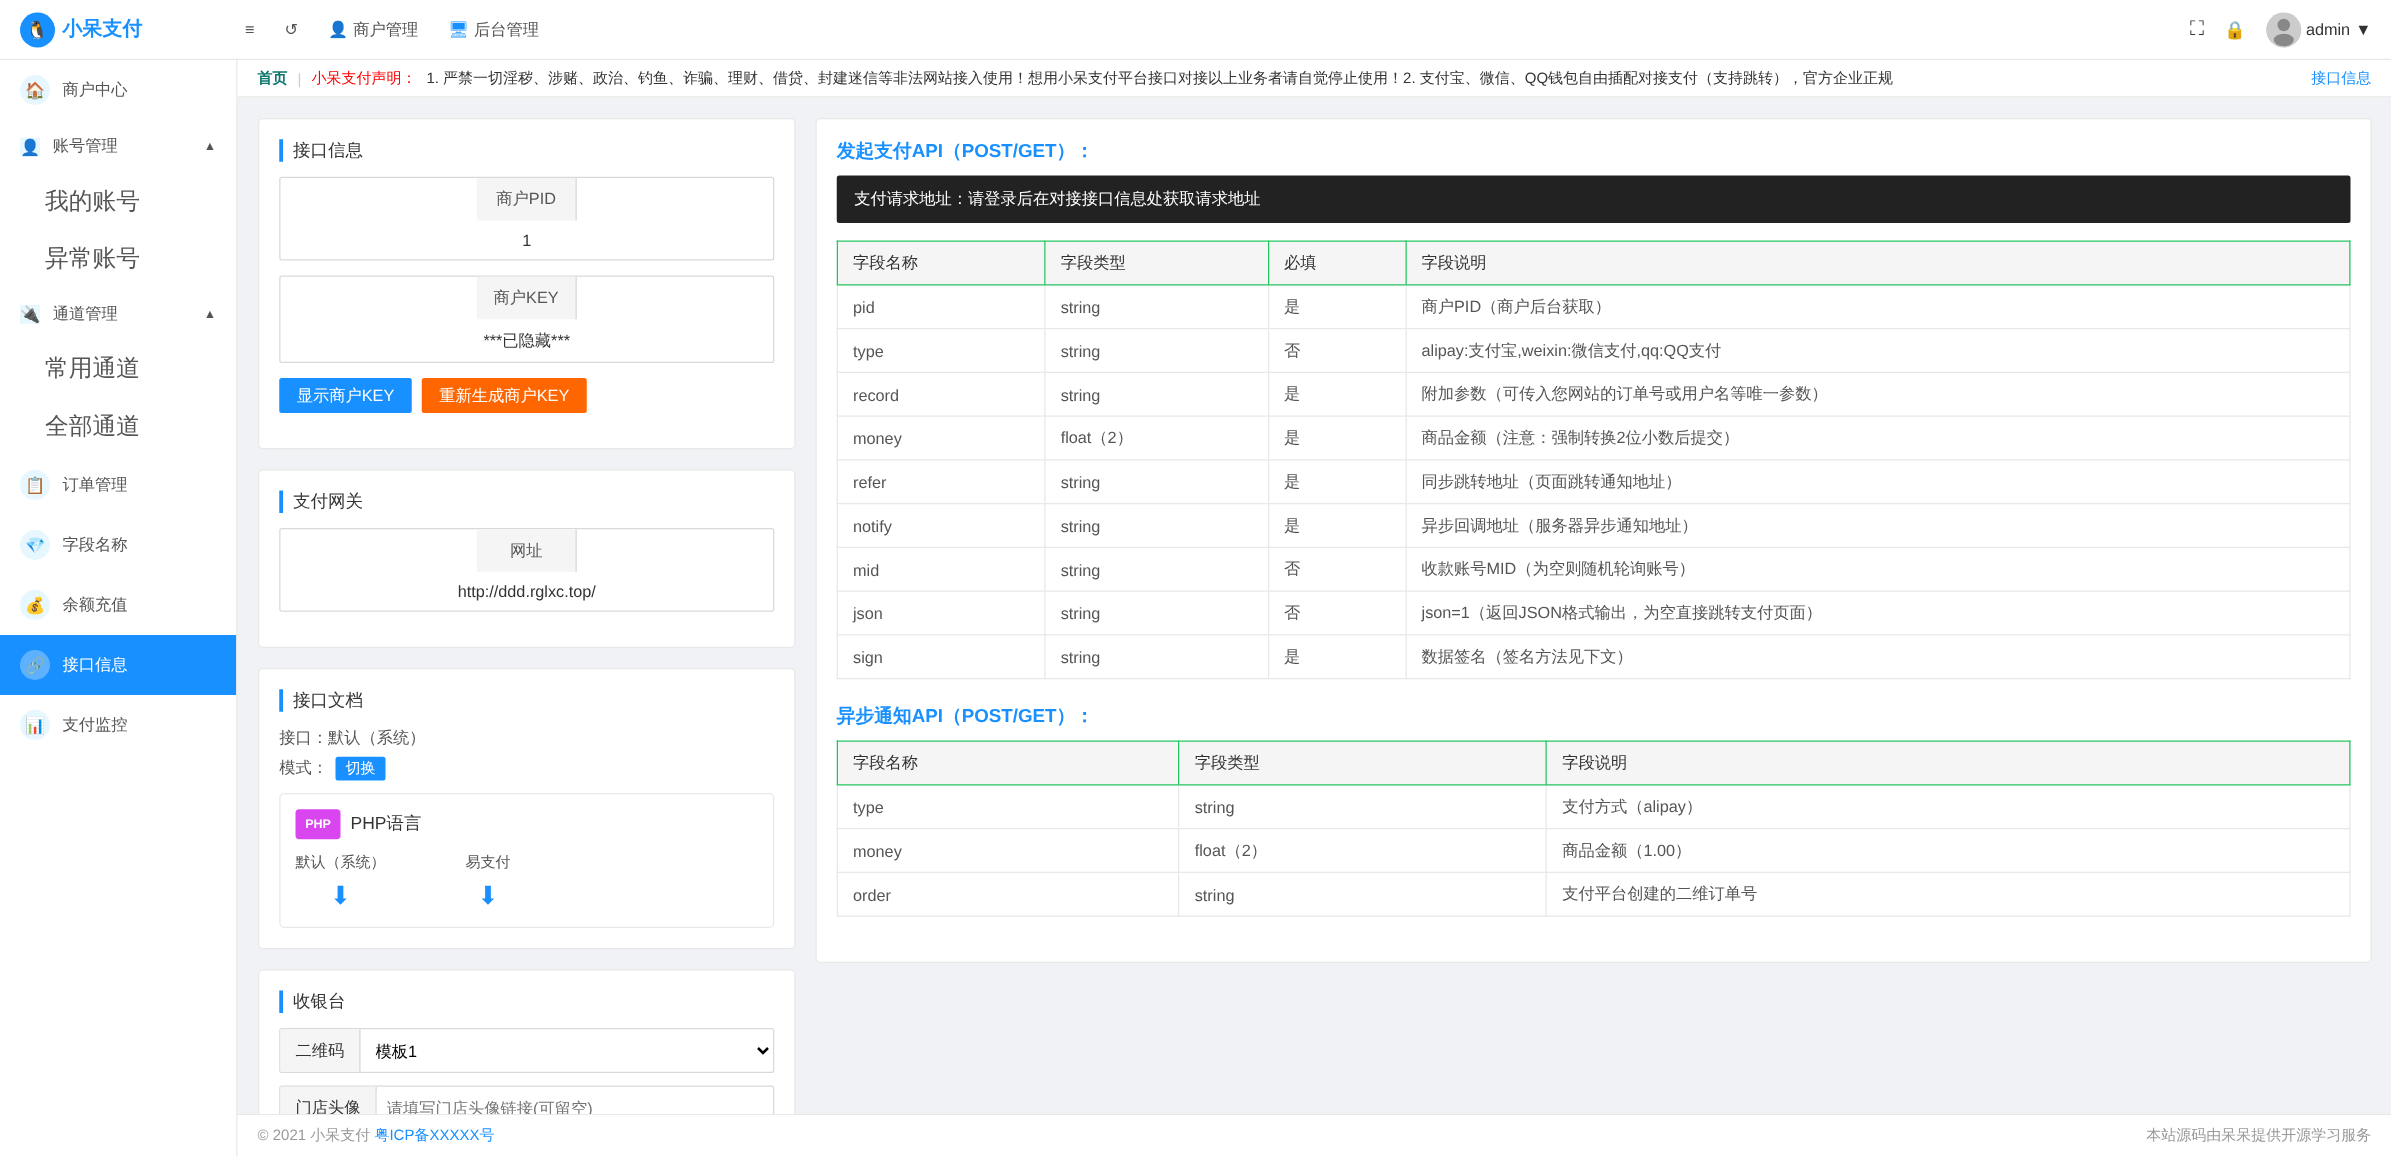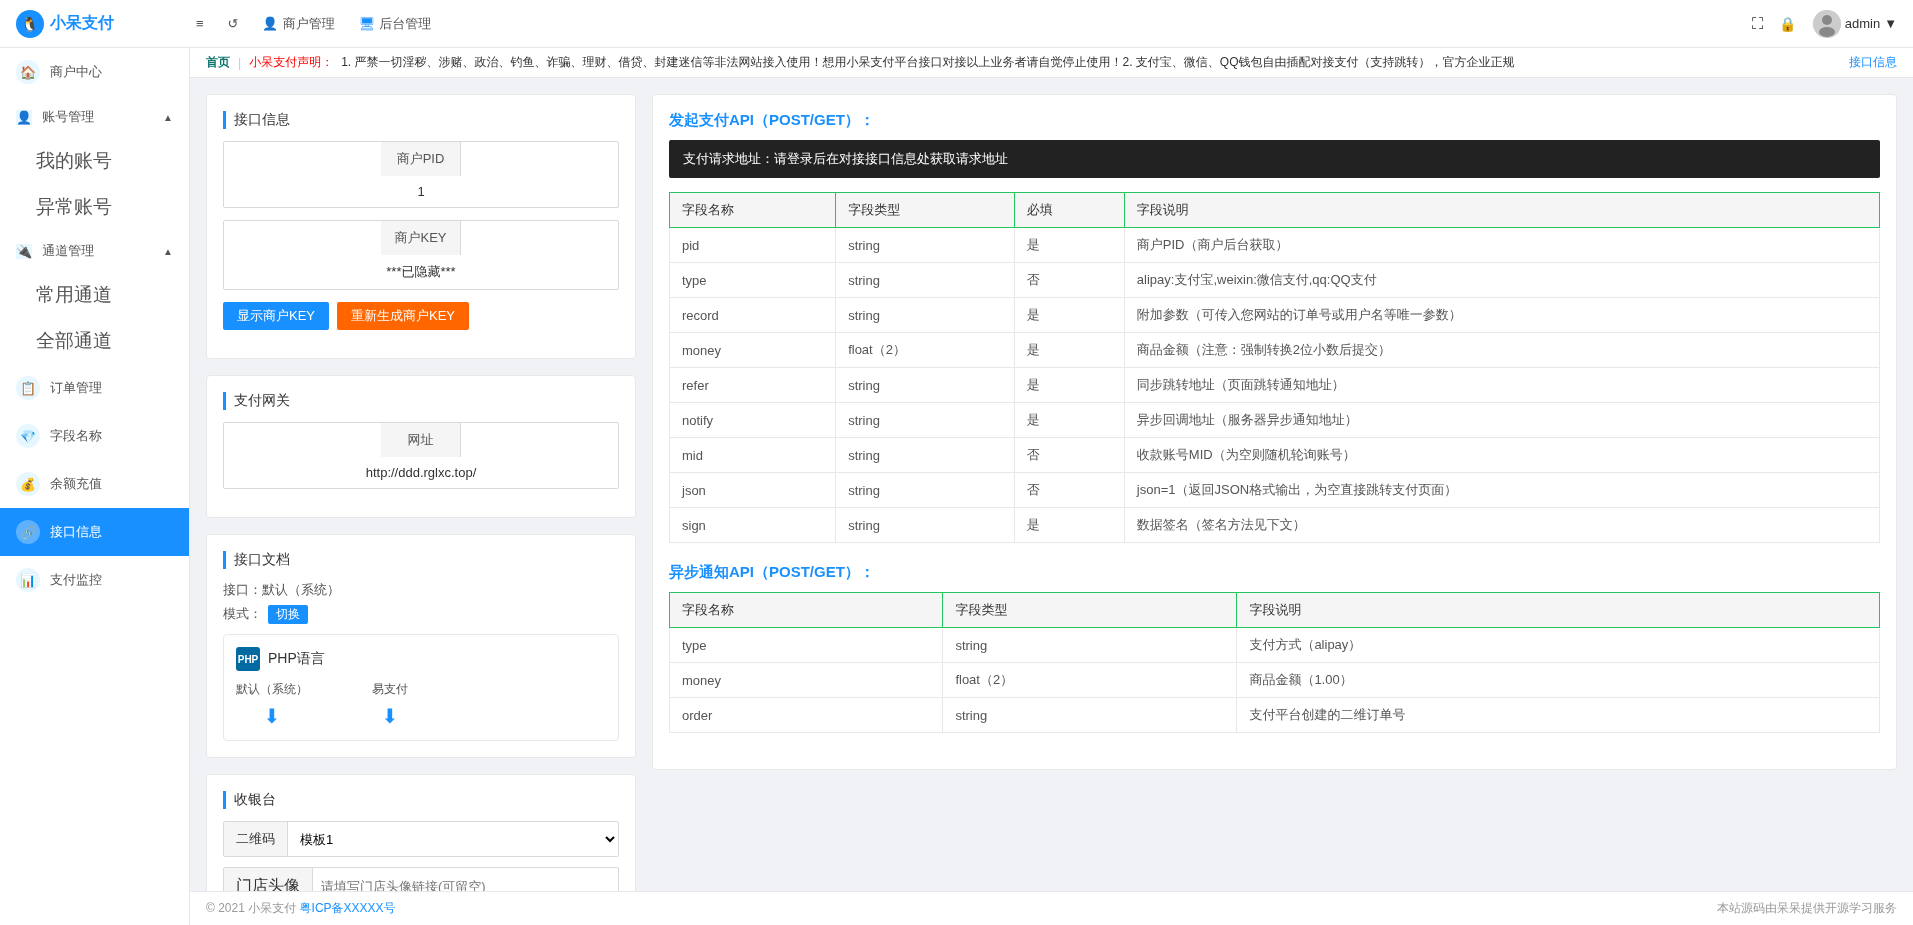--- a/index.html
+++ b/index.html
@@ -58,31 +58,31 @@
     .btn-row { display: flex; gap: 8px; margin-bottom: 12px; }
 
     
     .interface-label { font-size: 13px; color: #555; margin-bottom: 6px; }
     .interface-mode { display: flex; align-items: flex-start; gap: 6px; font-size: 13px; color: #555; margin-bottom: 10px; }
     .mode-badge { background: #1890ff; color: white; padding: 1px 8px; border-radius: 2px; font-size: 12px; cursor: pointer; }
 
     
     .php-card { border: 1px solid #e8e8e8; border-radius: 4px; padding: 12px; }
     .php-card-header { display: flex; align-items: center; gap: 8px; font-size: 14px; font-weight: 500; margin-bottom: 10px; }
-    .php-icon { width: 24px; height: 24px; background: #0369a1; border-radius: 3px; display: flex; align-items: center; justify-content: center; color: white; font-size: 10px; font-weight: bold; }
+    .php-icon { width: 36px; height: 24px; background: #d946ef; border-radius: 3px; display: flex; align-items: center; justify-content: center; color: white; font-size: 10px; font-weight: bold; }
     .php-downloads { display: flex; gap: 64px; }
     .php-dl-item { display: flex; flex-direction: column; align-items: center; gap: 6px; font-size: 12px; color: #555; }
     .dl-icon { font-size: 20px; color: #1890ff; cursor: pointer; }
 
     
     .cashier-section .select-row { display: flex; align-items: center; border: 1px solid #d9d9d9; border-radius: 2px; margin-bottom: 10px; }
     .cashier-section .select-label { background: #f5f5f5; padding: 8px 12px; min-width: 60px; text-align: center; border-right: 1px solid #d9d9d9; font-size: 13px; }
     .cashier-section select { flex: 1; border: none; padding: 6px 8px; font-size: 13px; outline: none; background: transparent; }
     .cashier-section .store-row { display: flex; align-items: center; border: 1px solid #d9d9d9; border-radius: 2px; }
-    .cashier-section .store-label { background: #f5f5f5; padding: 8px 12px; min-width: 60px; text-align: center; border-right: 1px solid #d9d9d9; font-size: 16px; }
+    .cashier-section .store-label { background: #f5f5f5; padding: 8px 12px; min-width: 60px; text-align: center; border-right: 1px solid #d9d9d9; font-size: 13px; }
     .cashier-section input { flex: 1; border: none; padding: 6px 8px; font-size: 13px; outline: none; color: #aaa; }
 
     
     .api-title { font-size: 15px; font-weight: bold; color: #1890ff; margin-bottom: 10px; }
     .api-url-bar { background: #222; color: #fff; padding: 10px 14px; border-radius: 2px; font-size: 13px; margin-bottom: 14px; }
     .api-table { width: 100%; border-collapse: collapse; margin-bottom: 20px; }
     .api-table th { background: #f5f5f5; padding: 8px 12px; text-align: left; font-size: 13px; font-weight: 400; border: 1px solid #22c55e; }
     .api-table td { padding: 8px 12px; font-size: 13px; border: 1px solid #e8e8e8; color: #555; }
 
     

